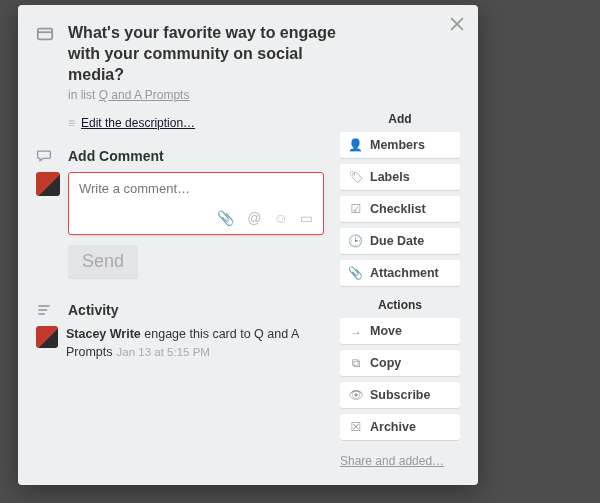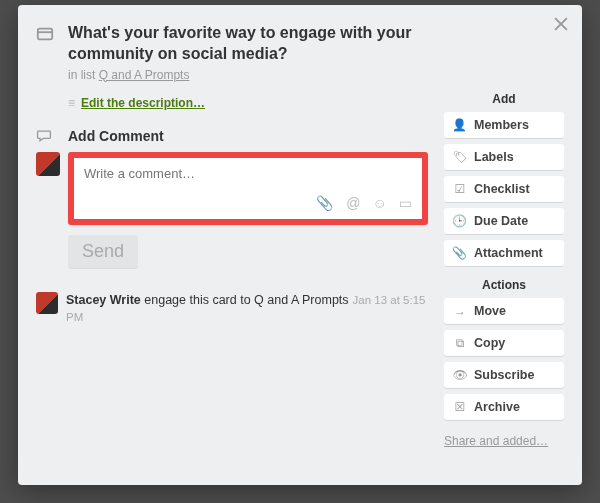--- a/index.html
+++ b/index.html
@@ -15,21 +15,21 @@
   }
   .overlay {
     position: absolute;
     inset: 0;
     background: rgba(0,0,0,0.55);
   }
   .card-modal {
     position: absolute;
     left: 18px;
     top: 5px;
-    width: 564px;
+    width: 460px;
     height: 480px;
     background: #edeff0;
     border-radius: 4px;
     box-shadow: 0 6px 24px rgba(0,0,0,0.35);
   }
   .close-btn {
     position: absolute;
     right: 10px;
     top: 10px;
     width: 20px;
@@ -78,24 +78,23 @@
   }
   .sidebar-col {
     width: 120px;
     flex: 0 0 120px;
   }
   .edit-desc {
     margin: 8px 0 18px 32px;
     font-size: 12px;
   }
   .edit-desc a {
-    color: #4d7c0f;
+    color: #0f172a;
     text-decoration: underline;
     cursor: pointer;
-    font-weight: bold;
   }
   .section-head {
     display: flex;
     align-items: center;
     margin-bottom: 8px;
     color: #333;
   }
   .section-head .ico {
     width: 20px;
     flex: 0 0 20px;
@@ -115,21 +114,21 @@
     width: 24px;
     height: 24px;
     border-radius: 3px;
     margin-right: 8px;
     flex: 0 0 24px;
     background: linear-gradient(135deg,#c0392b 0%, #c0392b 55%, #2c2c2c 55%, #2c2c2c 100%);
   }
   .comment-box {
     flex: 1;
     background: #fff;
-    border: 6px solid #ef4444;
+    border: 1px solid #ef4444;
     border-radius: 3px;
     box-shadow: 0 1px 2px rgba(0,0,0,0.08);
   }
   .comment-input {
     width: 100%;
     border: none;
     padding: 8px 10px;
     font-size: 13px;
     outline: none;
     color: #333;
@@ -263,20 +262,30 @@
             <span>@</span>
             <span>☺</span>
             <span>▭</span>
           </div>
         </div>
       </div>
 
       <button class="send-btn">Send</button>
 
       <div class="activity">
+        <div class="section-head">
+          <div class="ico">
+            <svg viewBox="0 0 20 20" width="16" height="16">
+                <line x1="3" y1="5" x2="17" y2="5" stroke="#999" stroke-width="2"></line>
+                <line x1="3" y1="10" x2="14" y2="10" stroke="#999" stroke-width="2"></line>
+                <line x1="3" y1="15" x2="11" y2="15" stroke="#999" stroke-width="2"></line>
+              </svg>
+          </div>
+          <h3>Activity</h3>
+        </div>
 
         <div class="activity-item">
           <div class="avatar" style="width:22px;height:22px;flex:0 0 22px;margin-right:8px;"></div>
           <div class="text">
             <span class="user">Stacey Write</span><span> engage this card to Q and A Prompts</span><span class="meta">Jan 13 at 5:15 PM</span>
           </div>
         </div>
       </div>
 
     </div>

